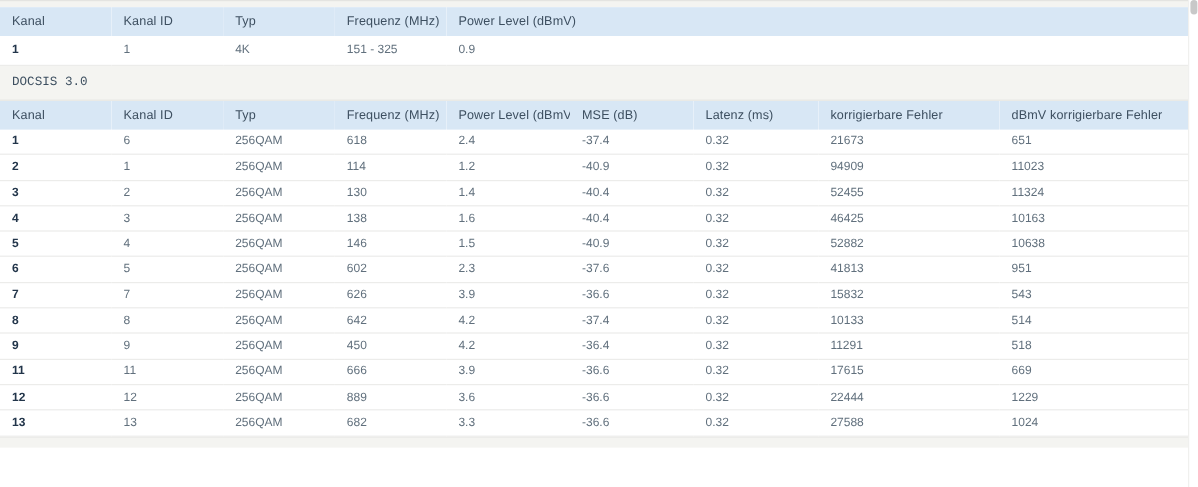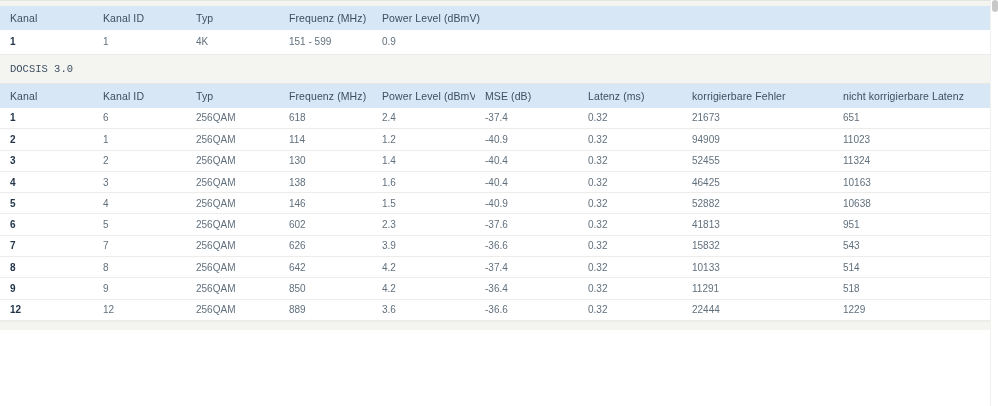--- a/index.html
+++ b/index.html
@@ -60,21 +60,21 @@
             <th>Power Level (dBmV)</th>
 
         </tr>
       </thead>
       <tbody>
 
           <tr>
             <td>1</td>
             <td>1</td>
             <td>4K</td>
-            <td>151 - 599</td>
+            <td>151 - 325</td>
             <td>0.9</td>
           </tr>
 
       </tbody>
     </table>
 
     <div class="section-label">DOCSIS 3.0</div>
 
     <table class="t2">
       <colgroup>
@@ -100,21 +100,21 @@
             <th>Frequenz (MHz)</th>
 
             <th>Power Level (dBmV)</th>
 
             <th>MSE (dB)</th>
 
             <th>Latenz (ms)</th>
 
             <th>korrigierbare Fehler</th>
 
-            <th>nicht korrigierbare Latenz</th>
+            <th>dBmV korrigierbare Fehler</th>
 
         </tr>
       </thead>
       <tbody>
 
           <tr>
             <td>1</td>
             <td>6</td>
             <td>256QAM</td>
             <td>618</td>
@@ -206,42 +206,64 @@
             <td>-37.4</td>
             <td>0.32</td>
             <td>10133</td>
             <td>514</td>
           </tr>
 
           <tr>
             <td>9</td>
             <td>9</td>
             <td>256QAM</td>
-            <td>850</td>
+            <td>450</td>
             <td>4.2</td>
             <td>-36.4</td>
             <td>0.32</td>
             <td>11291</td>
             <td>518</td>
           </tr>
 
 
+          <tr>
+            <td>11</td>
+            <td>11</td>
+            <td>256QAM</td>
+            <td>666</td>
+            <td>3.9</td>
+            <td>-36.6</td>
+            <td>0.32</td>
+            <td>17615</td>
+            <td>669</td>
+          </tr>
 
           <tr>
             <td>12</td>
             <td>12</td>
             <td>256QAM</td>
             <td>889</td>
             <td>3.6</td>
             <td>-36.6</td>
             <td>0.32</td>
             <td>22444</td>
             <td>1229</td>
           </tr>
 
+          <tr>
+            <td>13</td>
+            <td>13</td>
+            <td>256QAM</td>
+            <td>682</td>
+            <td>3.3</td>
+            <td>-36.6</td>
+            <td>0.32</td>
+            <td>27588</td>
+            <td>1024</td>
+          </tr>
 
       </tbody>
     </table>
 
     <div class="strip bottom"></div>
   </div>
 
   <div class="scrollbar">
     <div class="scroll-thumb"></div>
   </div>

